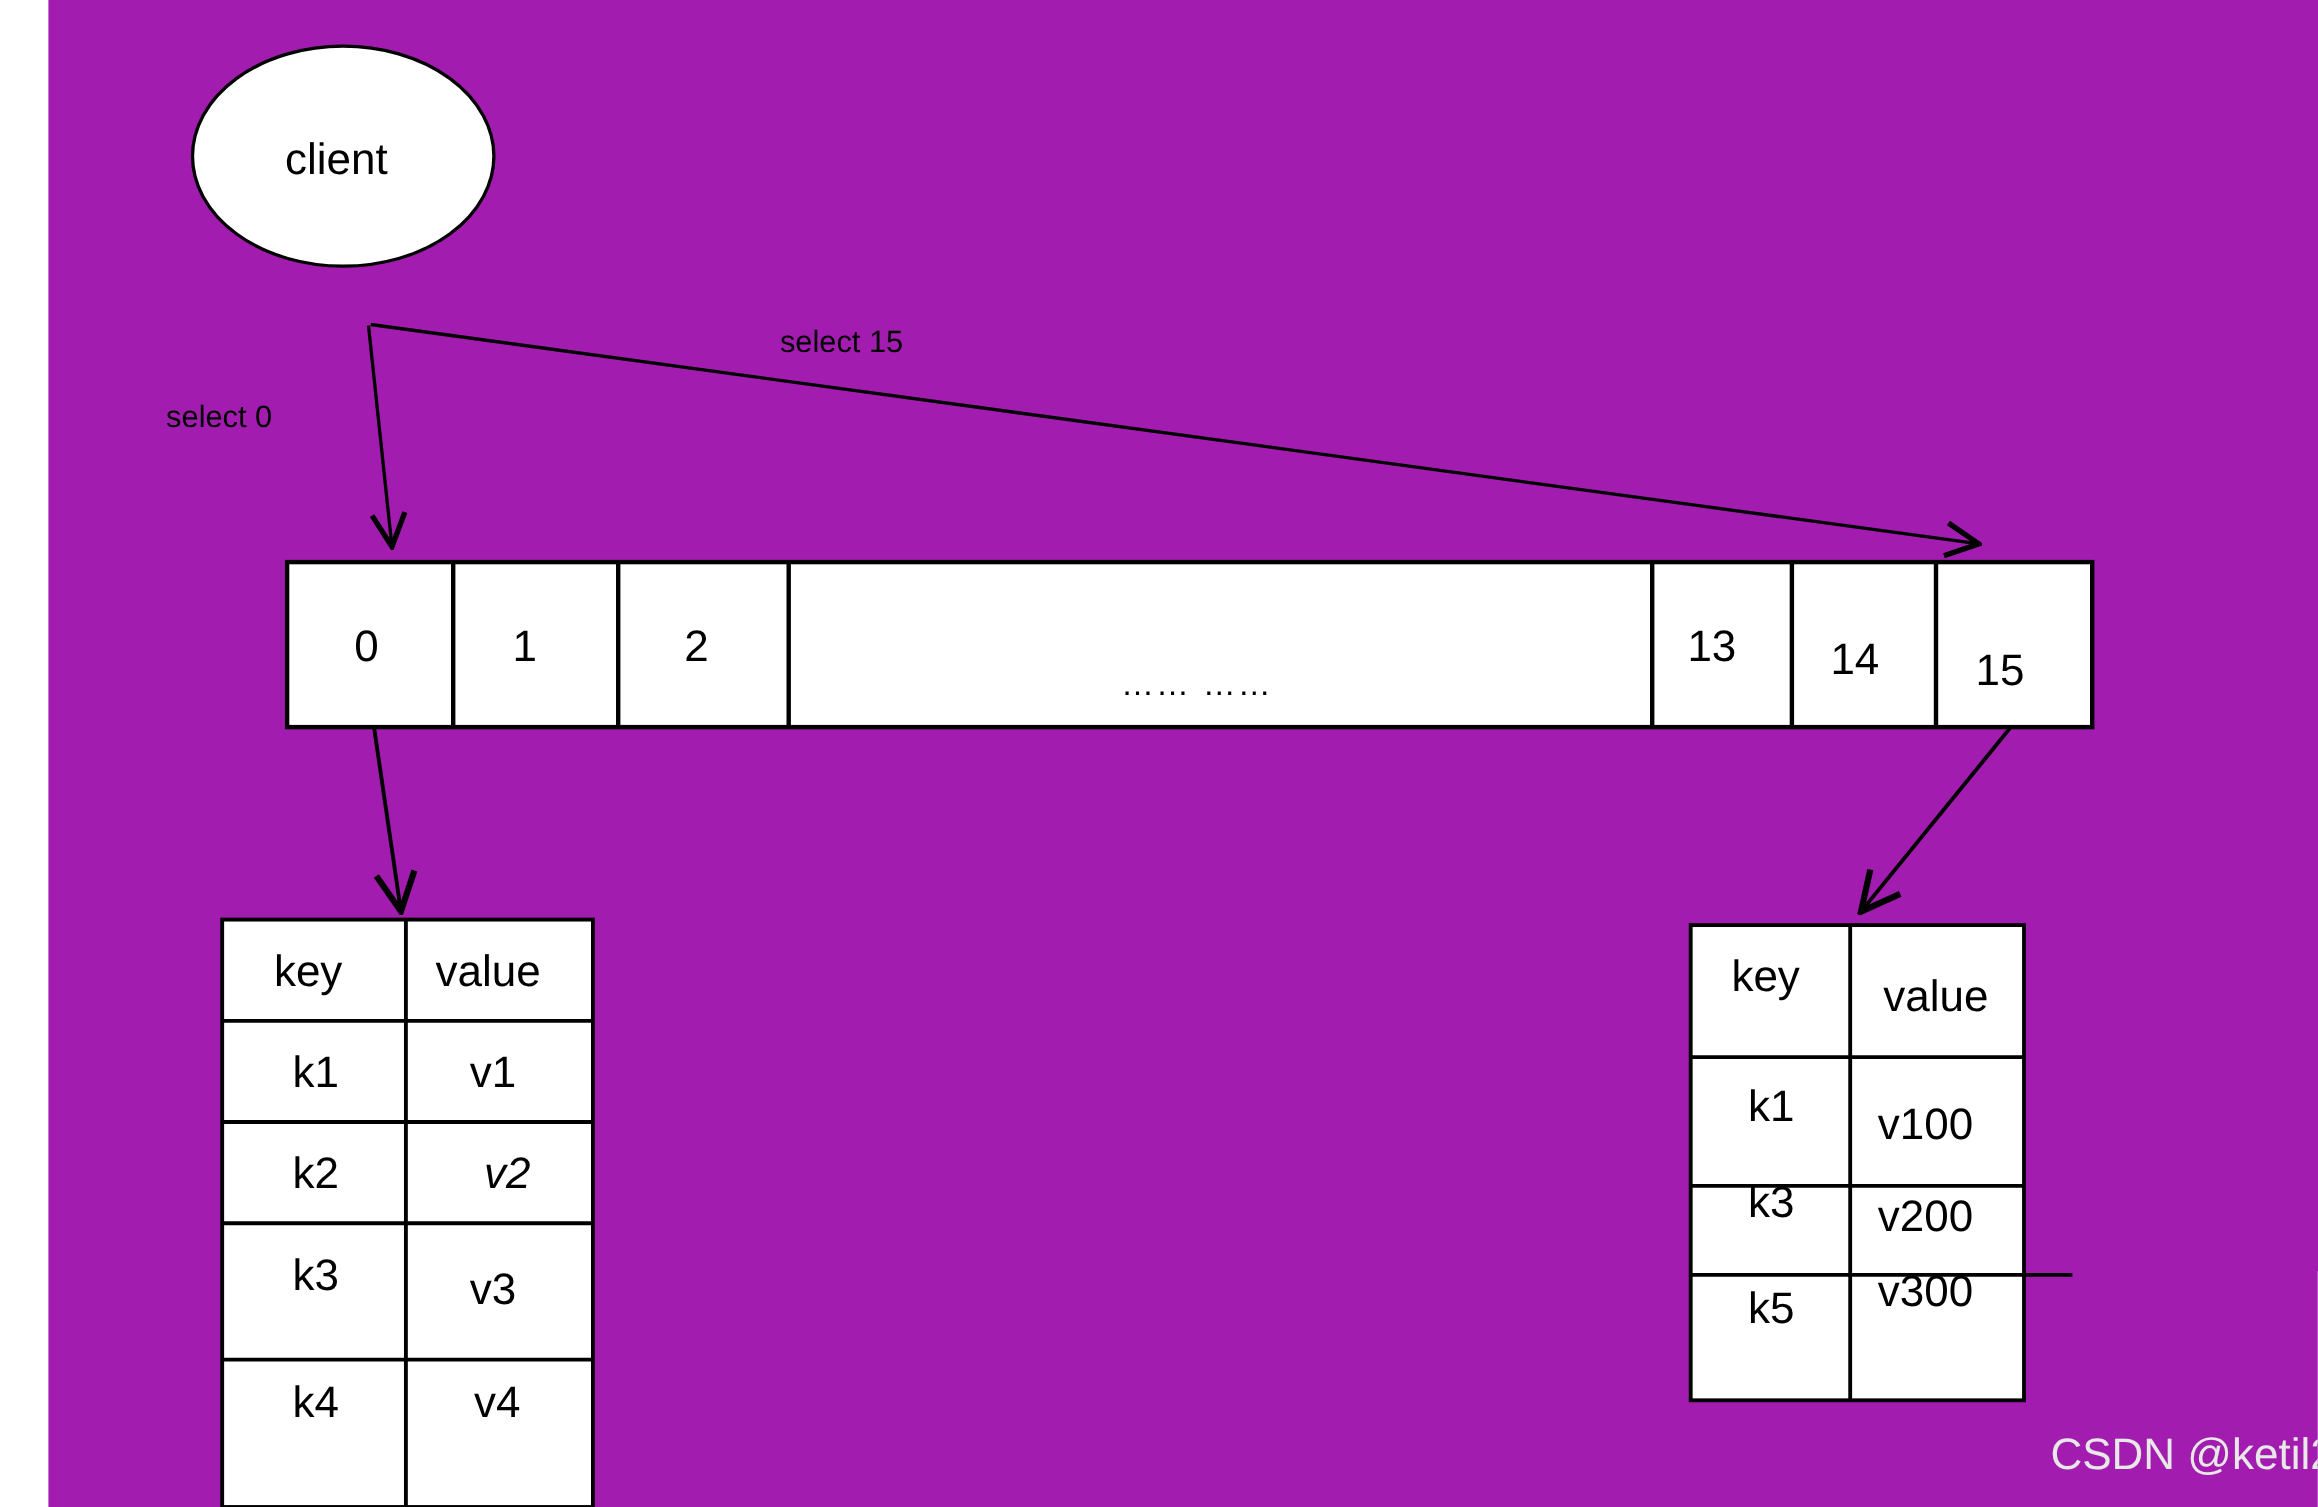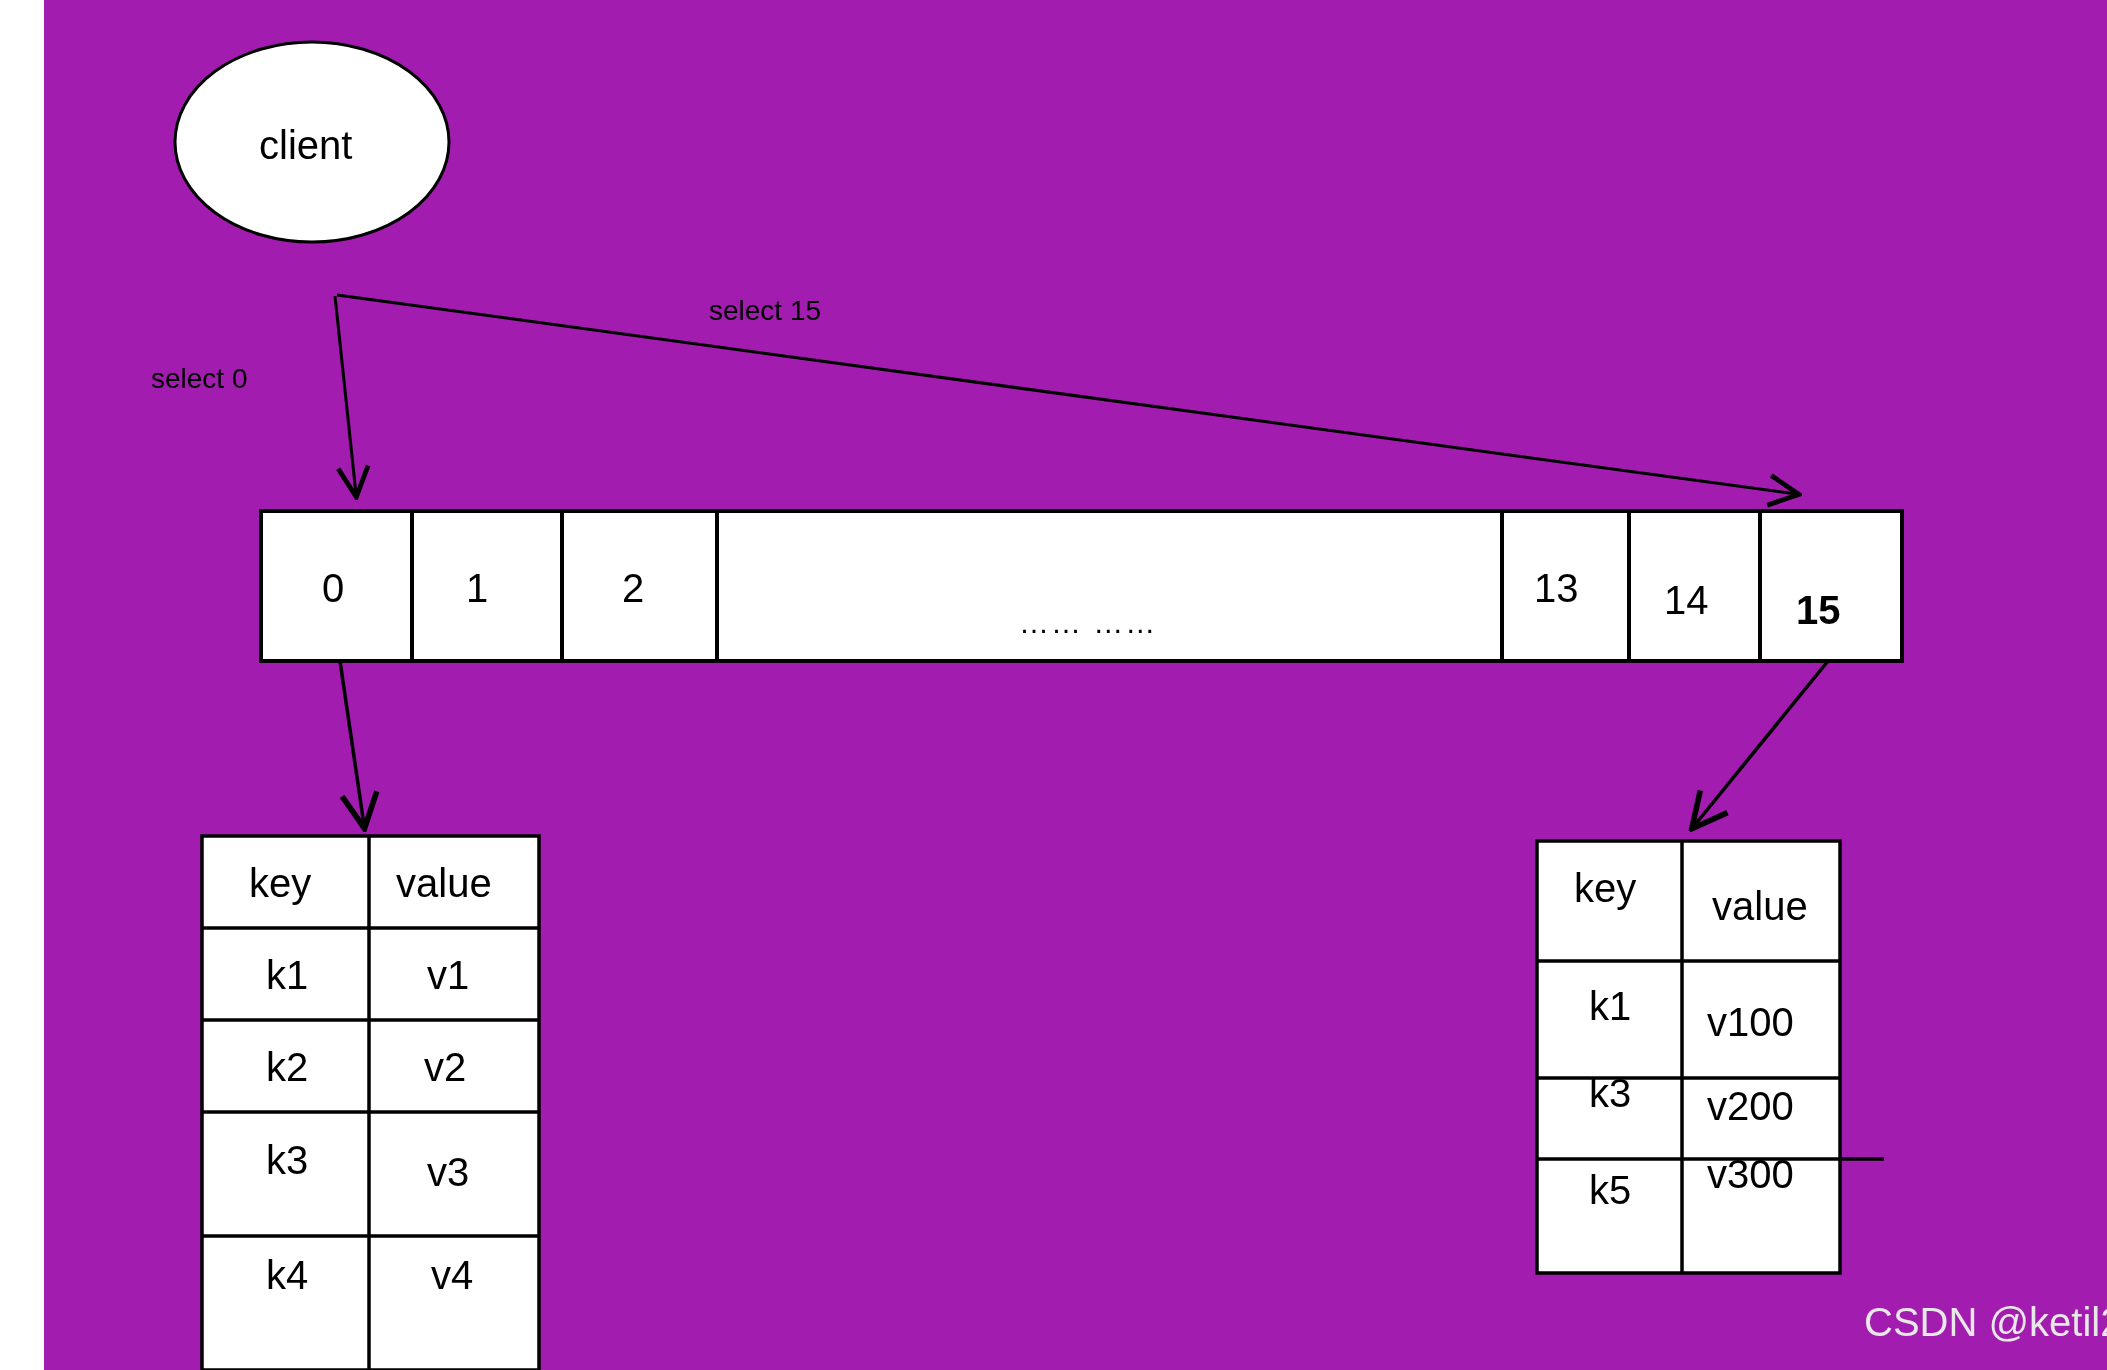--- a/index.html
+++ b/index.html
@@ -94,30 +94,30 @@
 
   <div class="txt edge-label" style="left:107px; top:365px;">select 0</div>
   <div class="txt edge-label" style="left:665px; top:297px;">select 15</div>
 
   <div class="txt slot-label" style="left:278px; top:568px;">0</div>
   <div class="txt slot-label" style="left:422px; top:568px;">1</div>
   <div class="txt slot-label" style="left:578px; top:568px;">2</div>
   <div class="txt dots-label" style="left:975px; top:608px;">…… ……</div>
   <div class="txt slot-label" style="left:1490px; top:568px;">13</div>
   <div class="txt slot-label" style="left:1620px; top:580px;text-align:center;">14</div>
-  <div class="txt slot-label" style="left:1752px; top:590px;font-weight:bold;">15</div>
+  <div class="txt slot-label" style="left:1752px; top:590px;">15</div>
 
   <div class="txt cell-label" style="left:205px; top:863px;">key</div>
   <div class="txt cell-label" style="left:352px; top:863px;">value</div>
 
   <div class="txt cell-label" style="left:222px; top:955px;">k1</div>
   <div class="txt cell-label" style="left:383px; top:955px;">v1</div>
 
   <div class="txt cell-label" style="left:222px; top:1047px;">k2</div>
-  <div class="txt cell-label" style="left:380px; top:1047px;">v2</div>
+  <div class="txt cell-label" style="left:396px; top:1047px;font-style:italic;">v2</div>
 
   <div class="txt cell-label" style="left:222px; top:1140px;">k3</div>
   <div class="txt cell-label" style="left:383px; top:1152px;">v3</div>
 
   <div class="txt cell-label" style="left:222px; top:1255px;">k4</div>
   <div class="txt cell-label" style="left:387px; top:1255px;">v4</div>
 
   <div class="txt cell-label" style="left:1530px; top:868px;">key</div>
   <div class="txt cell-label" style="left:1668px; top:886px;">value</div>
 

